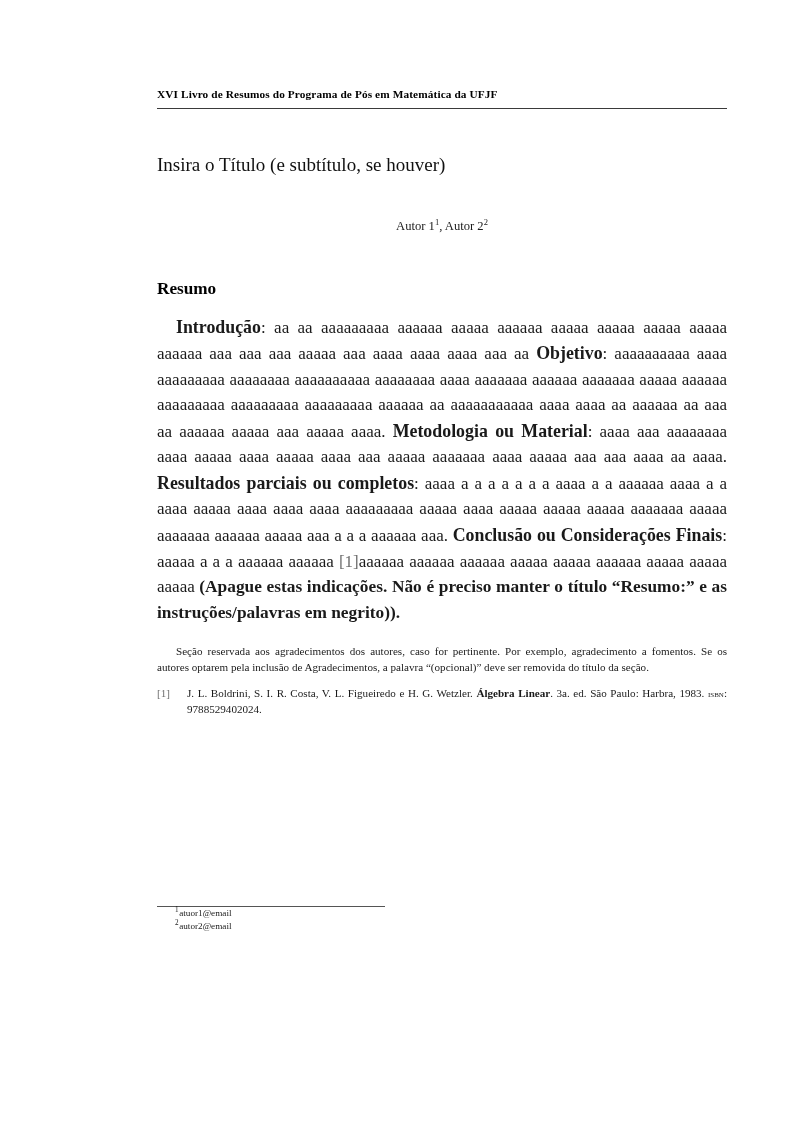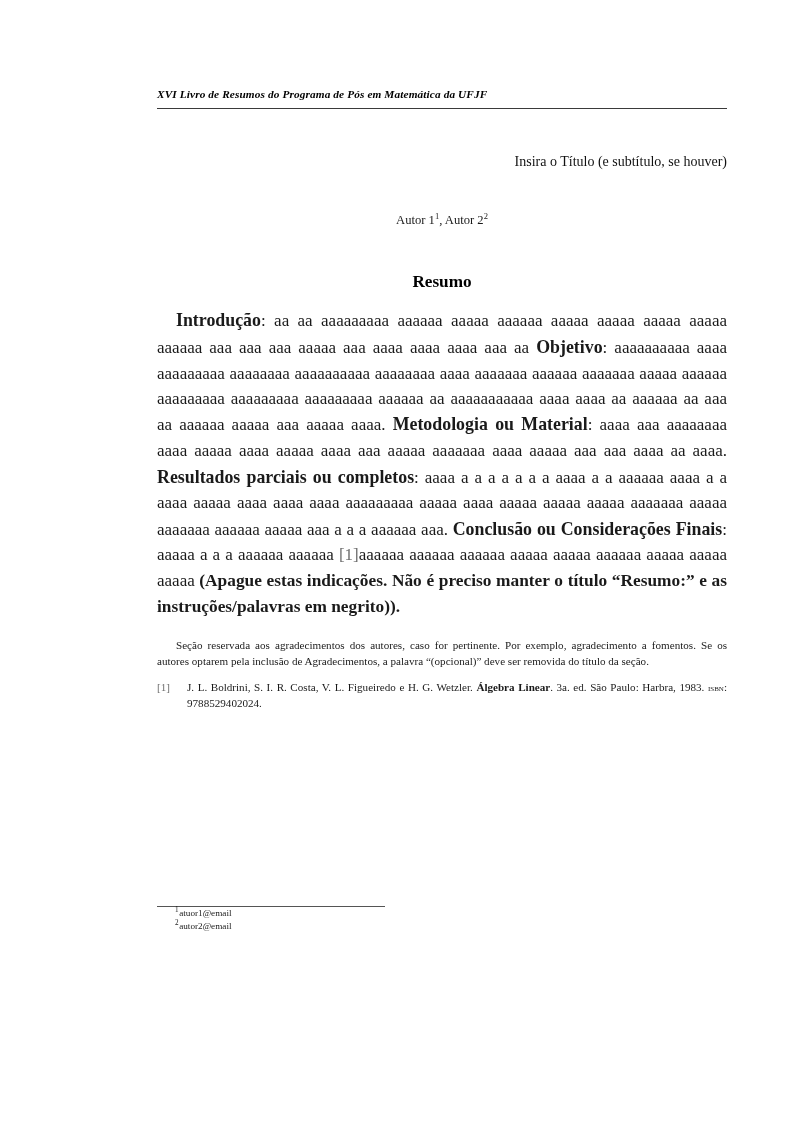--- a/index.html
+++ b/index.html
@@ -29,32 +29,31 @@
     width: 570px;
   }
   
   .runhead {
     padding-top: 88px;
     font-size: 11.3px;
     font-weight: bold;
     letter-spacing: 0.01em;
     line-height: 1.2;
     color: #000;
-    font-style: italic;
   }
   .header-rule {
     margin-top: 6px;
     border-top: 1.1px solid #3a3a3a;
     width: 100%;
   }
   
   .doc-title {
     margin-top: 44px;
-    text-align: right;
-    font-size: 14px;
+    text-align: left;
+    font-size: 19px;
     font-weight: normal;
     line-height: 1.25;
     color: #111;
   }
   
   .authors {
     margin-top: 42px;
     font-size: 12.6px;
     line-height: 1.3;
     text-align: center;
@@ -64,21 +63,21 @@
     vertical-align: super;
     line-height: 0;
   }
   
   .sec-heading {
     font-size: 17.2px;
     font-weight: bold;
     line-height: 1.2;
     color: #000;
   }
-  #resumo-heading { margin-top: 44px; text-align: center; }
+  #resumo-heading { margin-top: 44px; }
   #agradecimentos-heading { margin-top: 30px; }
   #referencias-heading { margin-top: 30px; }
 
   
   .body-par {
     font-size: 17px;
     line-height: 1.495;
     text-align: justify;
     text-justify: inter-word;
     margin-top: 9px;

